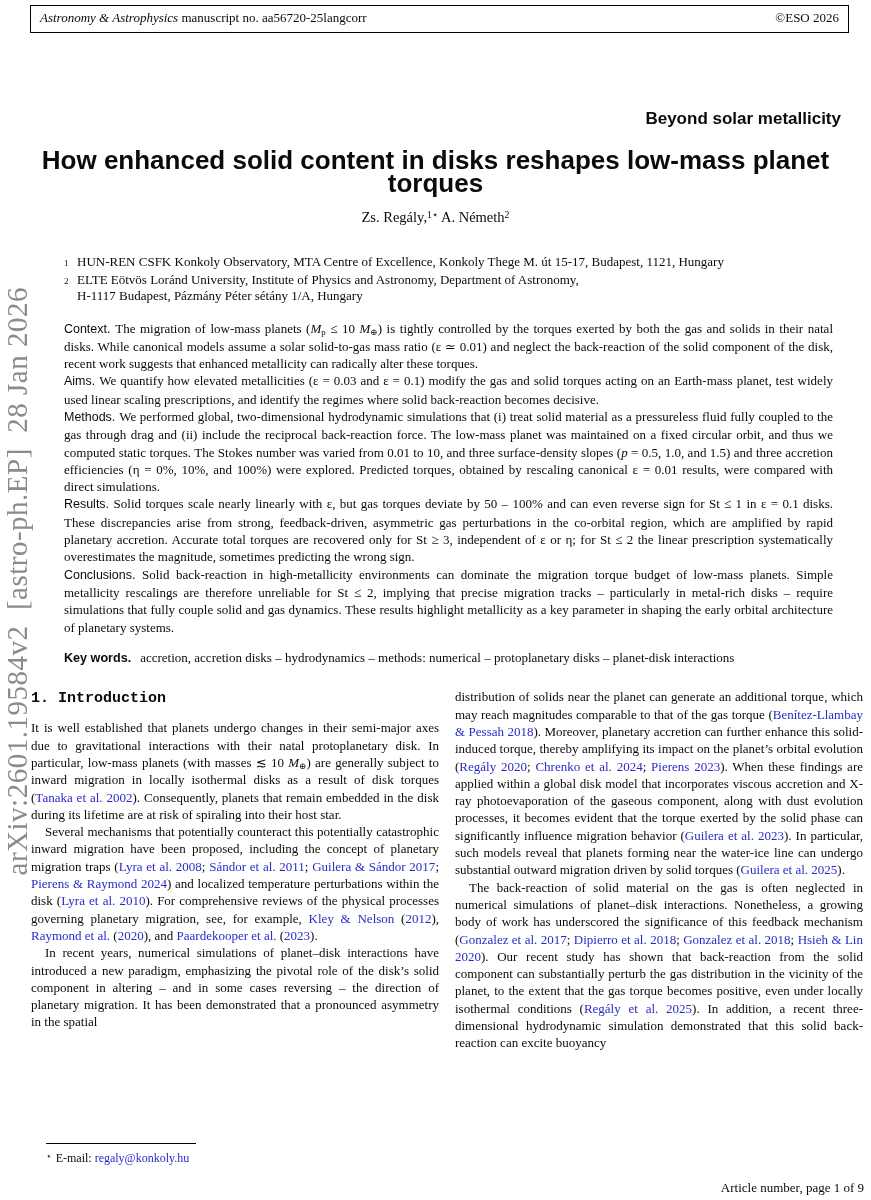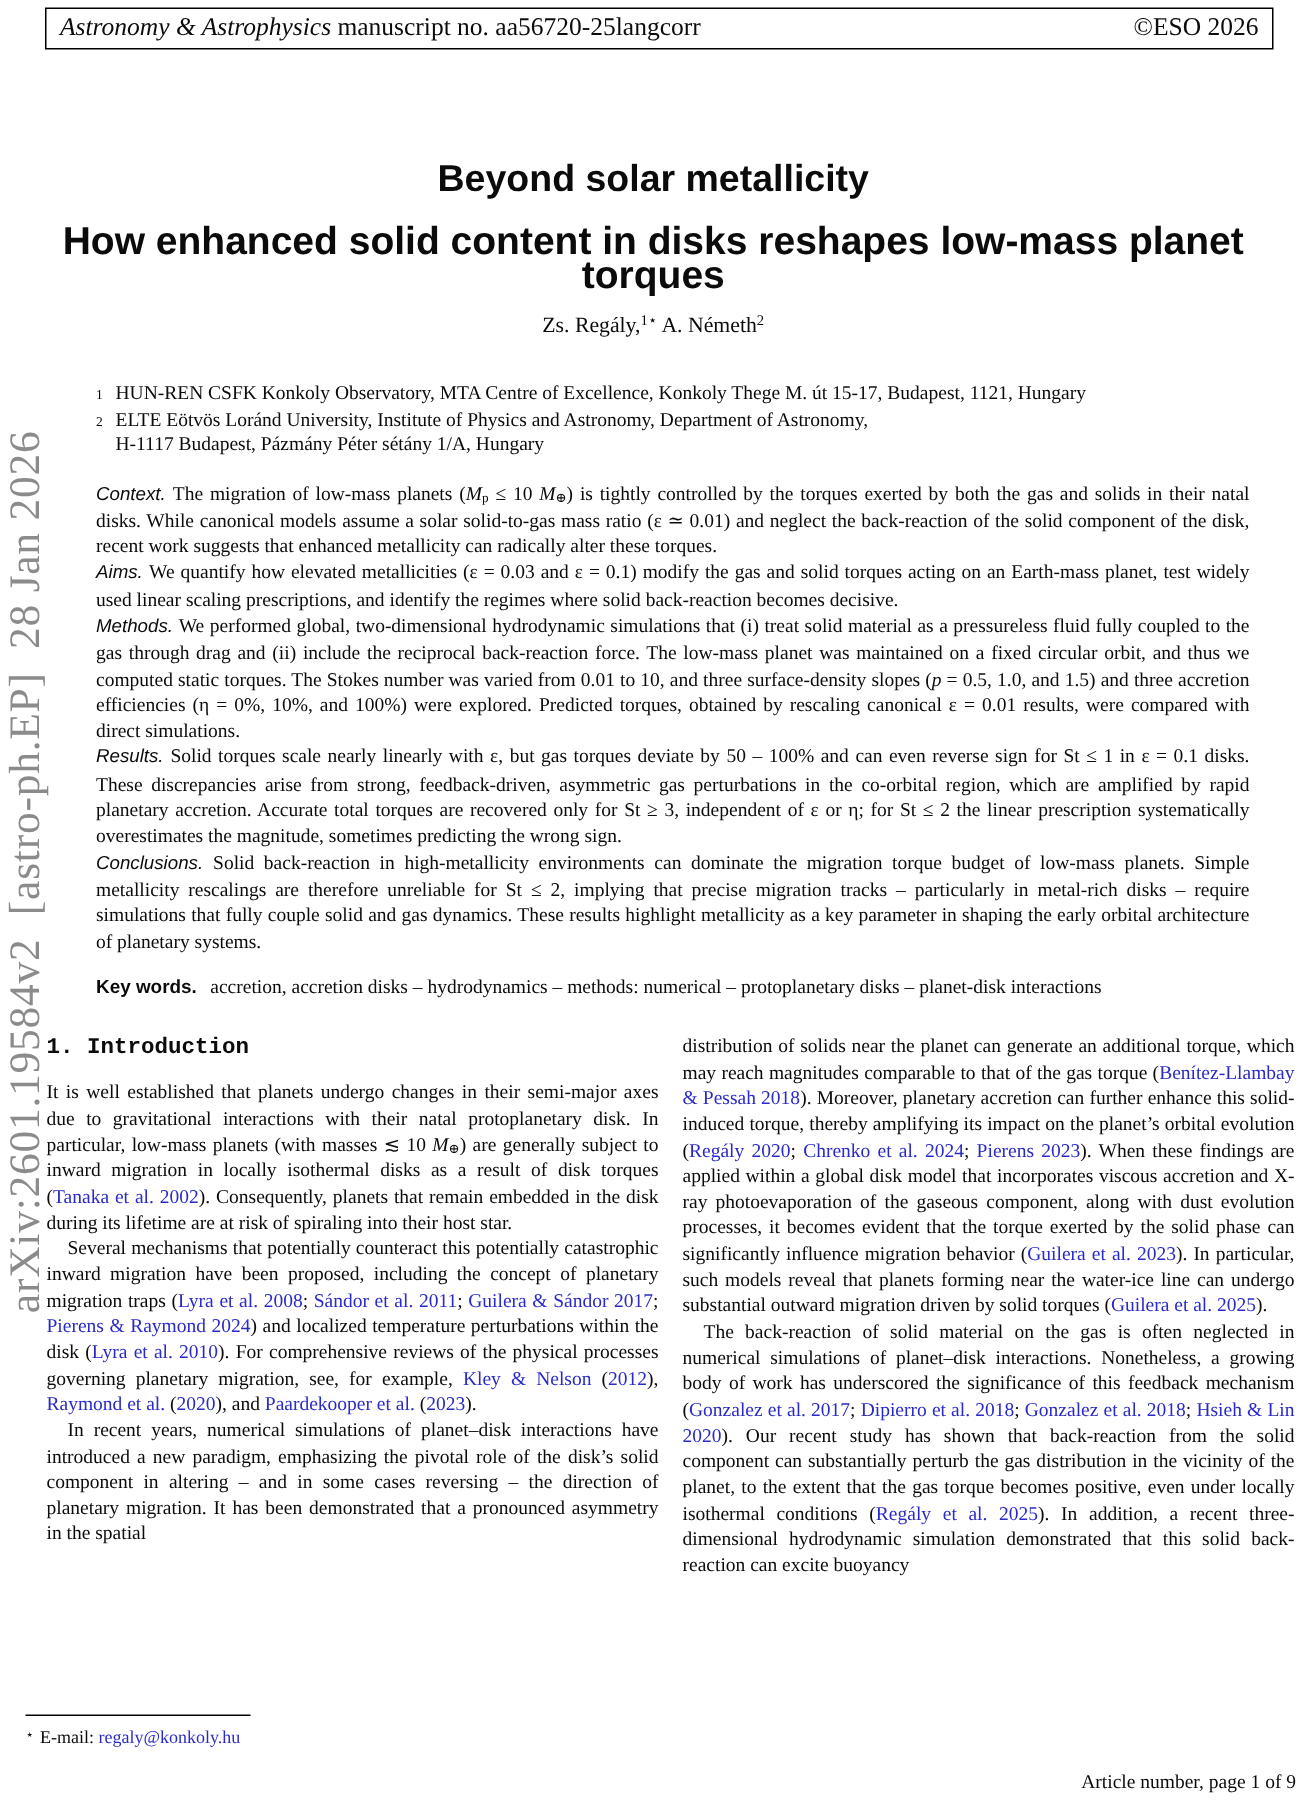--- a/index.html
+++ b/index.html
@@ -12,32 +12,32 @@
   body{
     width:871px;height:1200px;position:relative;overflow:hidden;
     background:#ffffff;color:var(--ink);font-family:var(--serif);
   }
   .page{position:absolute;inset:0;}
 
   
   .header-box{
     margin:5px 22px 0 30px;border:1.5px solid #000;
     padding:3px 9px 6px 9px;display:flex;justify-content:space-between;
-    font-size:17px;line-height:17px;
+    font-size:13px;line-height:17px;
   }
   .seg-it{font-style:italic;}
   .seg-plain{}
   .seg-link{color:var(--link);}
   .seg-sup{font-size:0.68em;vertical-align:0.45em;line-height:0;}
   .seg-sub{font-size:0.68em;vertical-align:-0.2em;line-height:0;}
-  .seg-label{font-family:var(--sans);font-style:italic;font-size:0.96em;}
+  .seg-label{font-family:var(--sans);font-size:0.96em;}
 
   
-  .title{margin:72px 30px 0 30px;text-align:center;font-family:var(--sans);
-    font-weight:bold;font-size:25px;line-height:28px;}
+  .title{margin:72px 30px 0 30px;text-align:right;font-family:var(--sans);
+    font-weight:bold;font-size:17px;line-height:28px;}
   .subtitle{margin:16px 40px 0 40px;text-align:center;font-family:var(--sans);
     font-weight:bold;font-size:26px;line-height:23px;}
   .authors{margin-top:14px;text-align:center;font-size:14.5px;}
 
   
   .affiliations{margin:28px 38px 0 64px;font-size:13px;line-height:16.5px;}
   .aff-row{display:flex;}
   .aff-num{flex:none;width:13px;font-size:9px;vertical-align:top;padding-top:1px;}
   .aff-text{flex:1;}
 
@@ -54,21 +54,21 @@
 
   
   .columns{display:flex;gap:16px;margin:22px 0 0 31px;width:833px;}
   .col{width:408px;flex:none;}
   .section-heading{font-family:Liberation Mono, monospace;font-weight:bold;font-size:15px;
     margin:2px 0 12px 0;}
   .body-para{font-size:13px;line-height:17.3px;text-align:justify;margin:0;}
   .body-para.indent{text-indent:14px;}
 
   
-  .footnote{position:absolute;left:17px;top:1143px;width:408px;background:#fff;
+  .footnote{position:absolute;left:46px;top:1143px;width:408px;background:#fff;
     font-size:12px;line-height:15px;}
   .footnote-rule{width:150px;border-top:1px solid #000;margin-bottom:5px;}
   .footnote-marker{font-size:9px;vertical-align:0.35em;margin-right:4px;}
 
   
   .footer{position:absolute;top:1180px;right:7px;font-size:13px;}
 
   
   .watermark{
     position:absolute;left:1px;top:287px;

